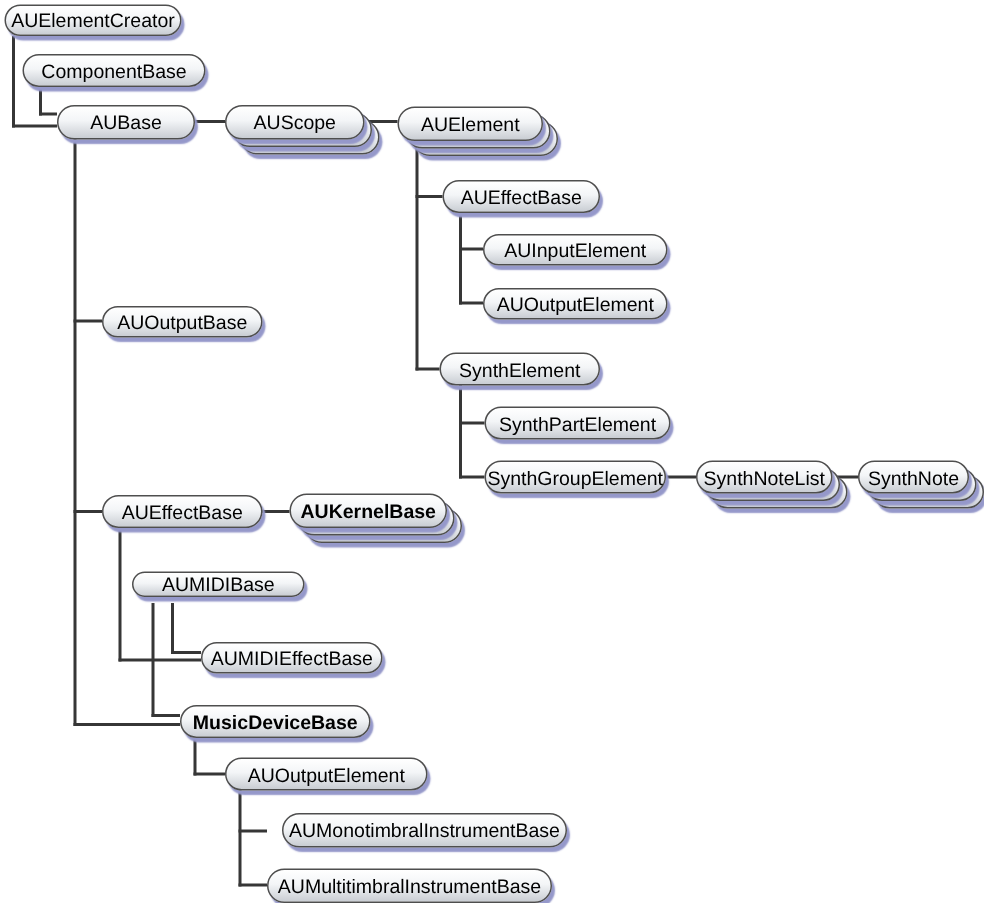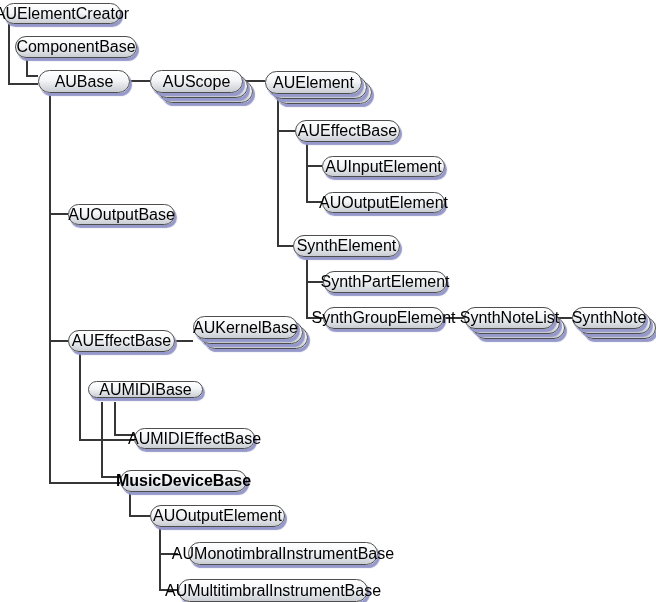--- a/index.html
+++ b/index.html
@@ -11,21 +11,21 @@
     overflow:hidden;
   }
   .pill{
     position:absolute;
     box-sizing:border-box;
     border:1.5px solid #4e4e4e;
     border-radius:12px;
     background:linear-gradient(180deg,#ffffff 0%,#f3f5f7 45%,#c9cdd3 100%);
     box-shadow:2px 3px 1px #9598ca;
     display:flex;align-items:center;justify-content:center;
-    font-size:16px;color:#000;
+    font-size:13px;color:#000;
     white-space:nowrap;
     z-index:3;
   }
   .stack{position:absolute;z-index:3;}
   .stack .pill{position:absolute;left:0;top:0;width:100%;height:100%;}
   .stack .l1{transform:translate(5px,5px);z-index:2;}
   .stack .l2{transform:translate(10px,10px);z-index:1;}
   .stack .main{z-index:4;text-align:center;}
   .hl,.vl{position:absolute;background:#363636;z-index:1;}
   .hl{height:2px;}
@@ -40,21 +40,21 @@
   #n-auioelement{left:295px;top:120px;width:105px;height:22px;}
   #n-auinputelement{left:322px;top:156px;width:123px;height:21px;}
   #n-auoutputelement{left:322px;top:192px;width:123px;height:21px;}
   #n-synthelement{left:293px;top:235px;width:107px;height:22px;}
   #n-synthpartelement{left:323px;top:271px;width:124px;height:22px;}
   #n-synthgroupelement{left:323px;top:307px;width:121px;height:22px;}
   #n-synthnotelist{left:464px;top:307px;width:91px;height:22px;}
   #n-synthnote{left:572px;top:307px;width:74px;height:22px;}
   #n-auoutputbase{left:68px;top:204px;width:107px;height:21px;}
   #n-aueffectbase{left:68px;top:330px;width:107px;height:22px;}
-  #n-aukernelbase{left:193px;top:316px;width:105px;height:23px;}
+  #n-aukernelbase{left:193px;top:329px;width:105px;height:23px;font-weight:bold;}
   #n-aumidibase{left:88px;top:381px;width:115px;height:17px;}
   #n-aumidieffectbase{left:134px;top:428px;width:121px;height:21px;}
   #n-musicdevicebase{left:120px;top:470px;width:127px;height:22px;font-weight:bold;}
   #n-auinstrumentbase{left:150px;top:505px;width:135px;height:22px;}
   #n-aumonotimbral{left:188px;top:542px;width:190px;height:23px;}
   #n-aumultitimbral{left:178px;top:579px;width:190px;height:23px;}
 </style>
 </head>
 <body>
 

